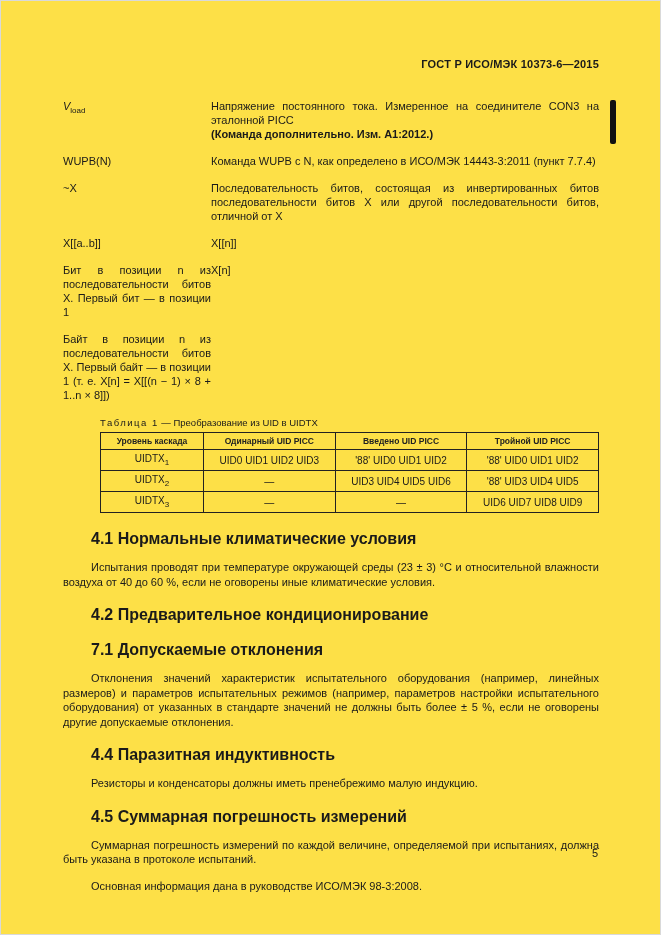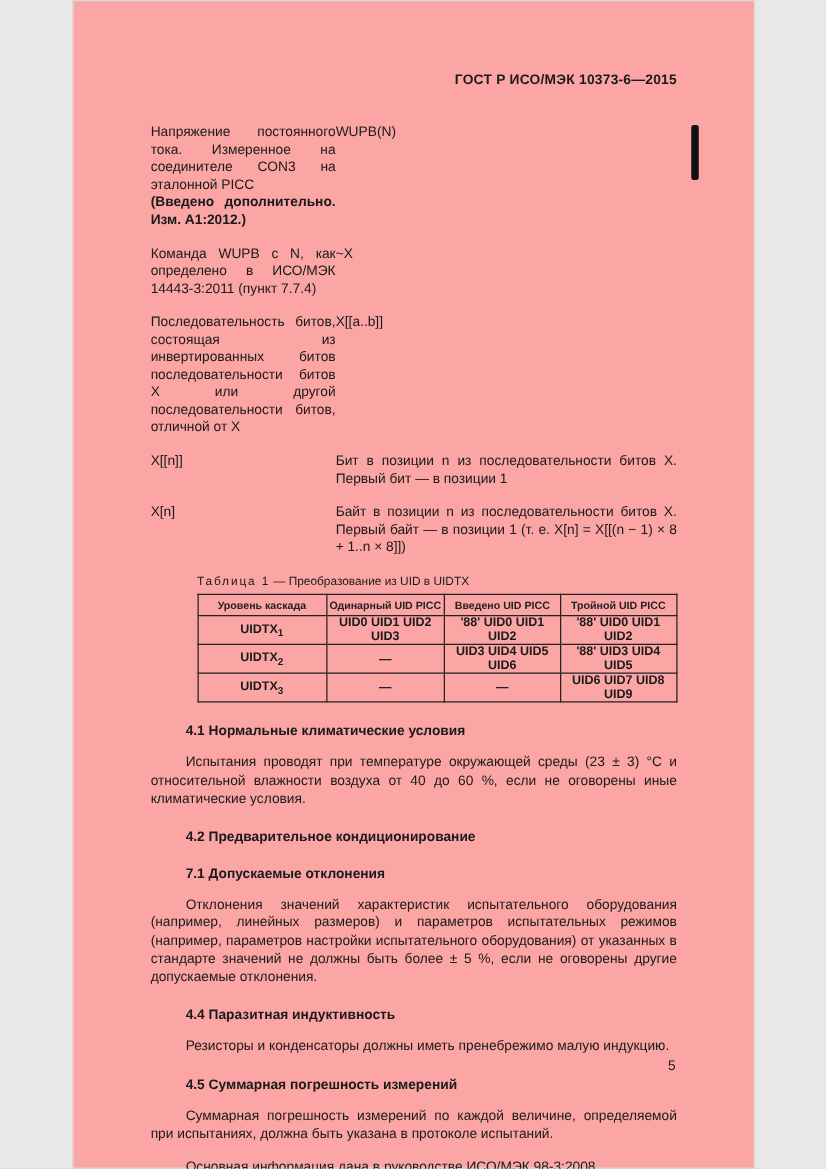--- a/index.html
+++ b/index.html
@@ -3,24 +3,24 @@
 <meta charset="utf-8">
 <style>
   * { margin: 0; padding: 0; box-sizing: border-box; }
   body {
     background: #e8e8e8;
     font-family: "Liberation Sans", sans-serif;
     color: #1a1a1a;
   }
   .page {
     position: relative;
-    width: 546px;
+    width: 661px;
     height: 935px;
     margin: 0 auto;
-    background: #fca5a5;
+    background: #fde047;
     border: 1px solid #d9d9d9;
     padding: 57px 61px 0 62px;
   }
   .doc-header {
     text-align: right;
     font-size: 11px;
     font-weight: bold;
     letter-spacing: 0.2px;
   }
   .change-bar {
@@ -53,21 +53,20 @@
   .table-caption .cap-label { letter-spacing: 1.5px; }
   table {
     width: 100%;
     border-collapse: collapse;
     border: 1.5px solid #222;
   }
   th, td {
     border: 1px solid #222;
     text-align: center;
     vertical-align: middle;
-    font-weight: bold;
   }
   th {
     font-size: 8.5px;
     font-weight: bold;
     color: #222;
     height: 17px;
     border-bottom: 1.5px solid #222;
   }
   td {
     font-size: 10px;
@@ -76,21 +75,21 @@
   .section-title {
     margin-top: 27px;
     padding-left: 28px;
     font-size: 12.5px;
     font-weight: bold;
   }
   .subsection-title {
     margin-top: 17px;
     margin-bottom: 8px;
     padding-left: 28px;
-    font-size: 11px;
+    font-size: 16px;
     font-weight: bold;
   }
   .para {
     font-size: 11px;
     line-height: 14.5px;
     text-align: justify;
     text-indent: 28px;
     margin-top: 12px;
   }
   .page-number {
@@ -106,23 +105,24 @@
 <div class="page">
 
   <div class="doc-header">
     <span>ГОСТ Р ИСО/МЭК 10373-6—2015</span>
   </div>
 
   <div class="change-bar"></div>
 
   <div class="definitions">
 
+    <div class="def-term"><span class="term-italic">V</span><sub>load</sub></div>
     <div class="def-text">
       <div>Напряжение постоянного тока. Измеренное на соединителе CON3 на эталонной PICC</div>
-      <div class="bold">(Введено дополнительно. Изм. А1:2012.)</div>
+      <div class="bold">(Команда дополнительно. Изм. А1:2012.)</div>
     </div>
 
     <div class="def-term"><span>WUPB(N)</span></div>
     <div class="def-text">
       <div>Команда WUPB с N, как определено в ИСО/МЭК 14443-3:2011 (пункт 7.7.4)</div>
     </div>
 
     <div class="def-term"><span>~X</span></div>
     <div class="def-text">
       <div>Последовательность битов, состоящая из инвертированных битов последовательности битов X или другой последовательности битов, отличной от X</div>

